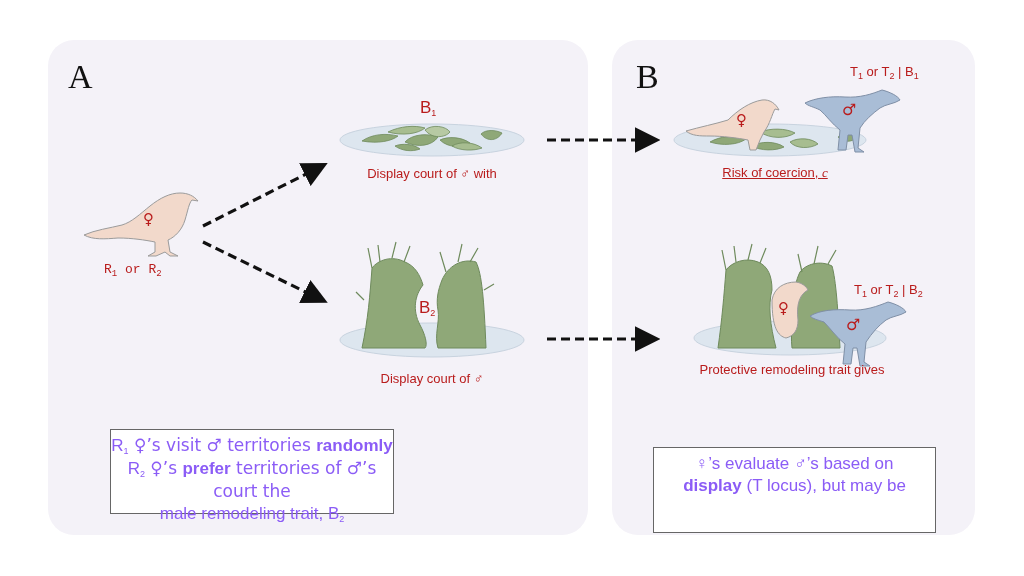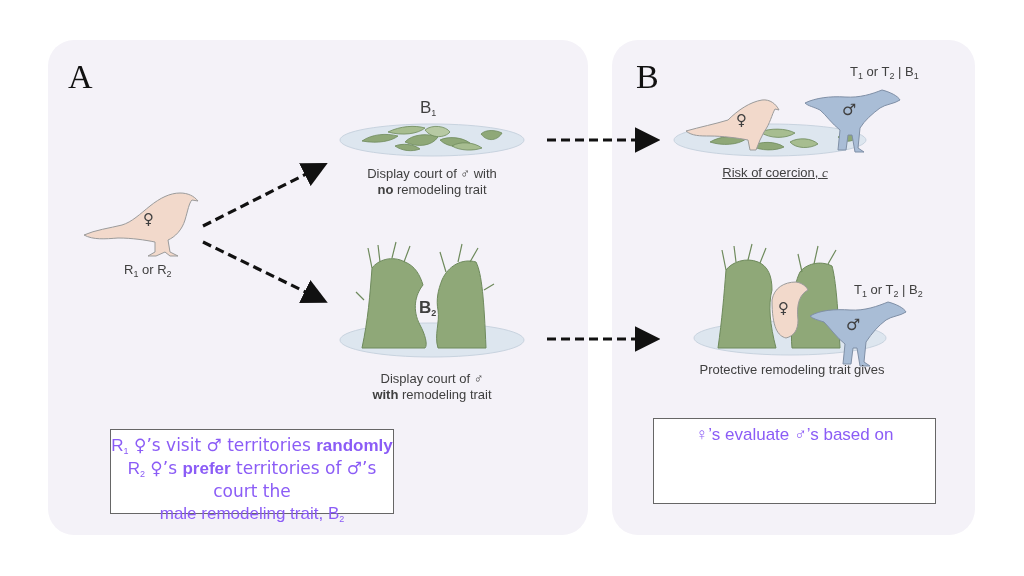--- a/index.html
+++ b/index.html
@@ -2,21 +2,21 @@
 <html><head>
 <meta charset="utf-8">
 <style>
   html, body { margin:0; padding:0; background:#ffffff; }
   body { width:1024px; height:576px; position:relative; overflow:hidden;
          font-family:"Liberation Sans", sans-serif; color:#111; }
   .panel { position:absolute; background:#f4f2f8; border-radius:26px; }
   #panel-a { left:48px; top:40px; width:540px; height:495px; }
   #panel-b { left:612px; top:40px; width:363px; height:495px; }
   .panel-letter { position:absolute; font-family:"Liberation Serif", serif; font-size:34px; color:#111; }
-  .txt { position:absolute; font-size:13px; line-height:16px; text-align:center; color:#404040; white-space:nowrap; }
+  .txt { position:absolute; font-size:13px; line-height:16px; text-align:center; color:#b91c1c; white-space:nowrap; }
   .txt b { font-weight:bold; }
   .ser { font-family:"Liberation Serif", serif; font-style:italic; }
   sub { font-size:9px; vertical-align:-3px; line-height:0; }
   .box { position:absolute; background:#ffffff; border:1.5px solid #666; text-align:center; font-size:17px; line-height:22px; color:#8b5cf6; box-sizing:border-box; }
   svg.overlay { position:absolute; left:0; top:0; }
   .sym { font-family:"DejaVu Sans", sans-serif; }
 </style>
 </head>
 <body>
 
@@ -80,47 +80,46 @@
     <path d="M772,300 C774,288 784,282 796,282 C802,283 806,286 808,290 C800,294 796,304 798,320 C798,330 794,336 786,338 C778,336 772,328 772,300 Z" fill="#f2d9cb" stroke="#9b9b9b" stroke-width="1"></path>
 
     <path d="M810,316 C820,310 835,309 850,310 C865,311 878,306 888,302 C896,304 904,308 906,312 C900,316 892,316 886,320 C878,326 872,333 866,342 L864,362 L870,366 L860,366 L857,348 L853,348 L851,364 L843,364 L845,344 C837,338 830,328 824,322 C818,320 813,319 810,316 Z" fill="#a9bdd6" stroke="#7f8fa6" stroke-width="1"></path>
   </g>
 </svg>
 
 <div class="panel-letter" style="left:68px;top:58px;">A</div>
 <div class="panel-letter" style="left:636px;top:58px;">B</div>
 
 <div class="txt sym" style="left:143px;top:211px;font-size:15px;">♀</div>
-<div class="txt" style="left:124px;top:262px;"><span>R</span><sub>1</sub><span> or R</span><sub>2</sub></div>
+<div class="txt" style="left:104px;top:262px;font-family:Liberation Mono, monospace;"><span>R</span><sub>1</sub><span> or R</span><sub>2</sub></div>
 
 <div class="txt" style="left:420px;top:100px;font-size:17px;"><span>B</span><sub>1</sub></div>
 <div class="txt" style="left:348px;top:166px;width:168px;">
   <div>Display court of ♂ with</div>
-  <div><b>no</b><span> remodeling trait</span></div>
 </div>
 
-<div class="txt" style="left:419px;top:300px;font-size:17px;font-weight:bold;"><span>B</span><sub>2</sub></div>
+<div class="txt" style="left:419px;top:300px;font-size:17px;"><span>B</span><sub>2</sub></div>
 <div class="txt" style="left:348px;top:371px;width:168px;">
   <div>Display court of ♂</div>
-  <div><b>with</b><span> remodeling trait</span></div>
 </div>
 
 <div class="box" style="left:110px;top:429px;width:284px;height:85px;padding-top:4px;">
   <div><span>R</span><sub>1</sub><span class="sym"> ♀’s visit ♂ territories </span><b>randomly</b></div>
   <div><span>R</span><sub>2</sub><span class="sym"> ♀’s </span><b>prefer</b><span class="sym"> territories of ♂’s court the</span></div>
   <div><span>male remodeling trait, B</span><sub>2</sub></div>
 </div>
 
 <div class="txt" style="left:850px;top:64px;"><span>T</span><sub>1</sub><span> or T</span><sub>2</sub><span> | B</span><sub>1</sub></div>
 <div class="txt sym" style="left:736px;top:112px;font-size:15px;">♀</div>
 <div class="txt sym" style="left:842px;top:102px;font-size:16px;">♂</div>
 <div class="txt" style="left:720px;top:165px;width:110px;text-decoration:underline;"><span>Risk of coercion, </span><span class="ser">c</span></div>
 
 <div class="txt" style="left:854px;top:282px;"><span>T</span><sub>1</sub><span> or T</span><sub>2</sub><span> | B</span><sub>2</sub></div>
 <div class="txt sym" style="left:778px;top:300px;font-size:15px;">♀</div>
 <div class="txt sym" style="left:846px;top:317px;font-size:16px;">♂</div>
 <div class="txt" style="left:676px;top:362px;width:232px;">
   <div>Protective remodeling trait gives</div>
 </div>
 
-<div class="box" style="left:653px;top:418px;width:283px;height:86px;padding-top:5px;">
+<div class="box" style="left:653px;top:447px;width:283px;height:86px;padding-top:5px;">
   <div class="sym" style="font-family:'Liberation Sans',sans-serif;">♀’s evaluate ♂’s based on</div>
+  <div><b>display</b><span> (T locus), but may be</span></div>
 </div>
 
 </body></html>

